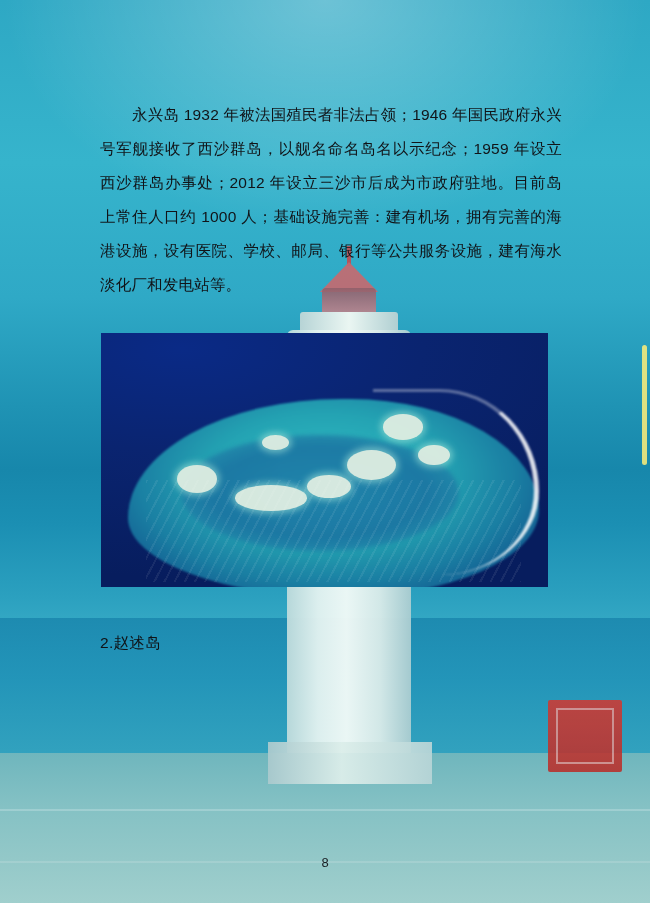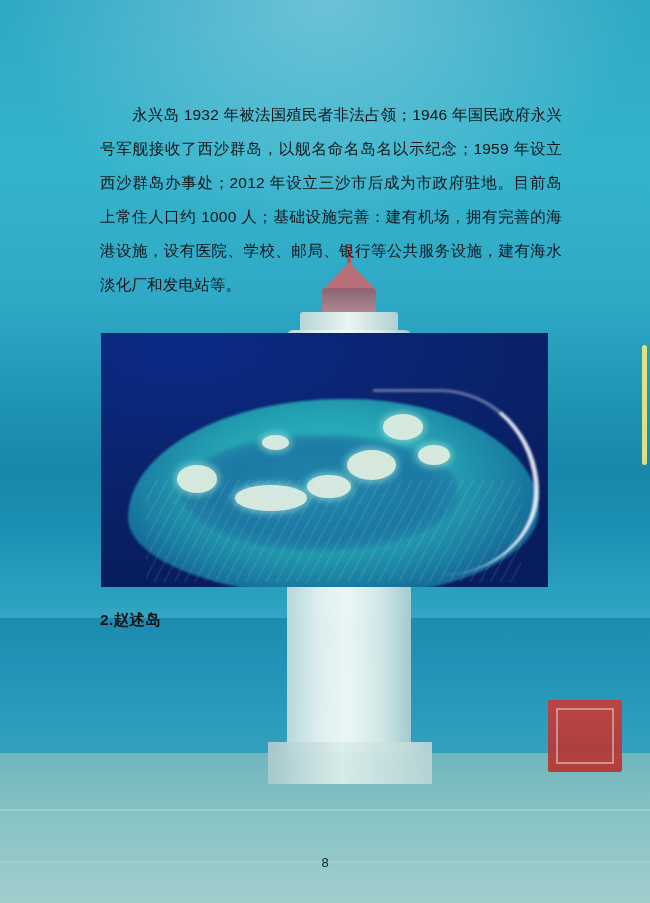--- a/index.html
+++ b/index.html
@@ -224,24 +224,24 @@
     left: 10%;
     top: 58%;
     width: 84%;
     height: 40%;
     background: repeating-linear-gradient(118deg, rgba(255,255,255,.07) 0 2px, rgba(255,255,255,0) 2px 9px);
   }
 
   .heading {
     position: absolute;
     left: 100px;
-    top: 597px;
+    top: 620px;
     width: 462px;
     font-size: 15.5px;
-    font-weight: bold;
+    font-weight: normal;
     color: #0f1216;
     letter-spacing: .3px;
   }
 
   .para.p2 { top: 655px; text-indent: 32px; }
 
   .page-number {
     position: absolute;
     left: 0; right: 0;
     top: 855px;

